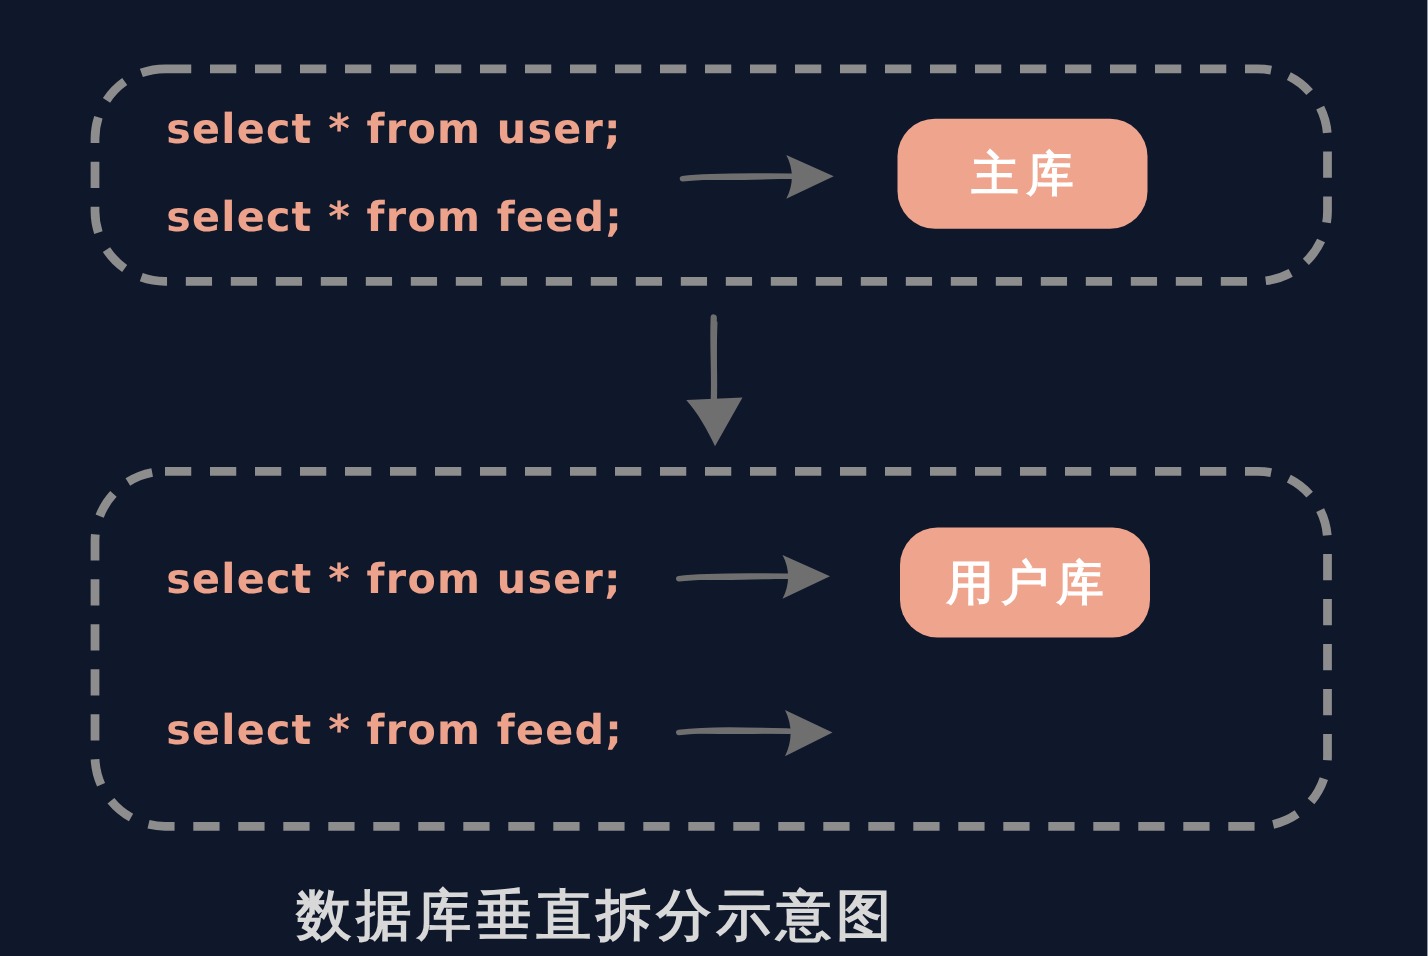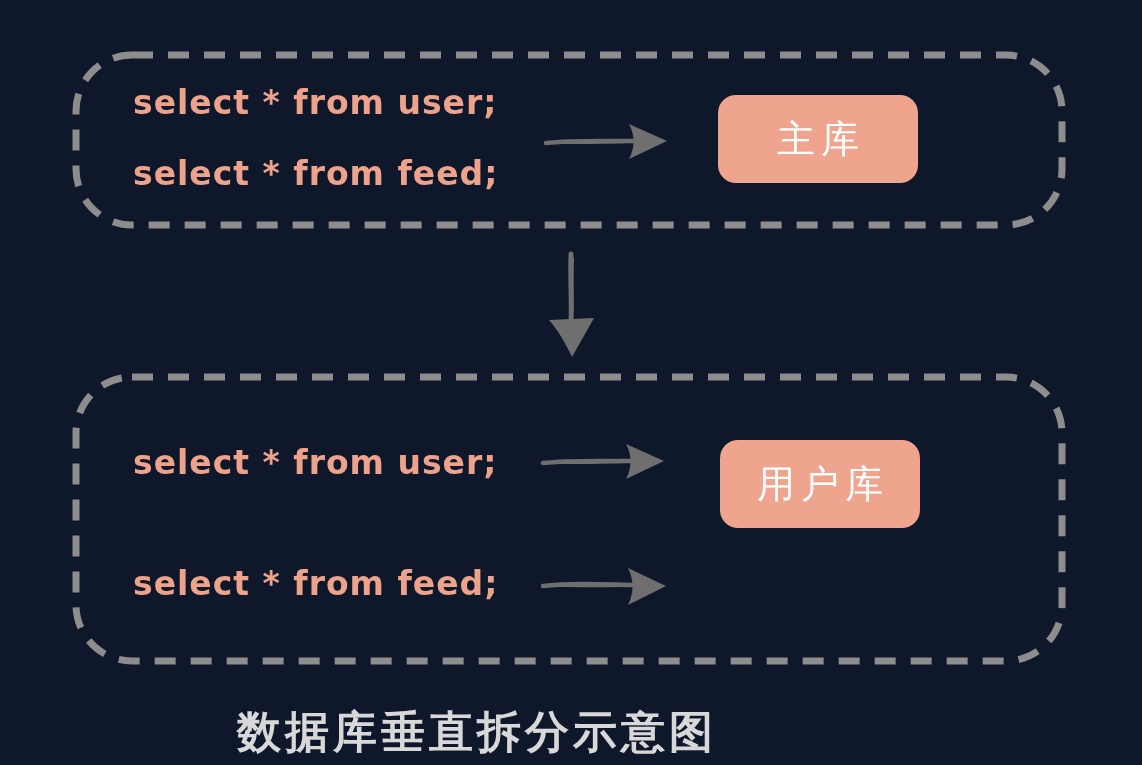--- a/index.html
+++ b/index.html
@@ -31,24 +31,24 @@
     white-space: nowrap;
     line-height: 38px;
   }
 
   
   .db-box {
     position: absolute;
     width: 200px;
     height: 88px;
     background: #efa48d;
-    border-radius: 18px;
+    border-radius: 30px;
     color: #ffffff;
     font-size: 38px;
-    font-weight: normal;
+    font-weight: bold;
     letter-spacing: 6px;
     display: flex;
     align-items: center;
     justify-content: center;
     text-indent: 6px;
   }
 
   .caption {
     position: absolute;
     left: 0;
@@ -90,21 +90,21 @@
   <svg class="dashed-svg" style="left:70px; top:371px;" width="998" height="296">
     <rect x="6" y="6" width="986" height="284" rx="56" ry="56" fill="none" stroke="#8d8d8d" stroke-width="7" stroke-dasharray="21 15"></rect>
   </svg>
 
   <div class="query" style="top:444px;">select * from user;</div>
   <svg class="abs" style="left:540px; top:438px;" width="128" height="46" viewBox="0 0 128 46">
     <path d="M3 25 C 28 22, 58 23, 90 23" stroke="#6f6f6f" stroke-width="4.5" fill="none" stroke-linecap="round"></path>
     <path d="M6 24 C 30 26, 55 25, 85 24" stroke="#6f6f6f" stroke-width="2" fill="none" stroke-linecap="round"></path>
     <path d="M86 6 L124 23 L86 41 C 92 30, 92 17, 86 6 Z" fill="#6f6f6f"></path>
   </svg>
-  <div class="db-box" style="left:720px; top:440px;">用户库</div>
+  <div class="db-box" style="left:720px; top:422px;">用户库</div>
 
   <div class="query" style="top:565px;">select * from feed;</div>
   <svg class="abs" style="left:540px; top:560px;" width="130" height="50" viewBox="0 0 130 50">
     <path d="M3 26 C 28 23, 58 24, 92 25" stroke="#6f6f6f" stroke-width="4.5" fill="none" stroke-linecap="round"></path>
     <path d="M6 25 C 30 27, 55 26, 87 26" stroke="#6f6f6f" stroke-width="2" fill="none" stroke-linecap="round"></path>
     <path d="M88 8 L126 26 L88 45 C 94 33, 94 20, 88 8 Z" fill="#6f6f6f"></path>
   </svg>
 
   <div class="caption">数据库垂直拆分示意图</div>
 

